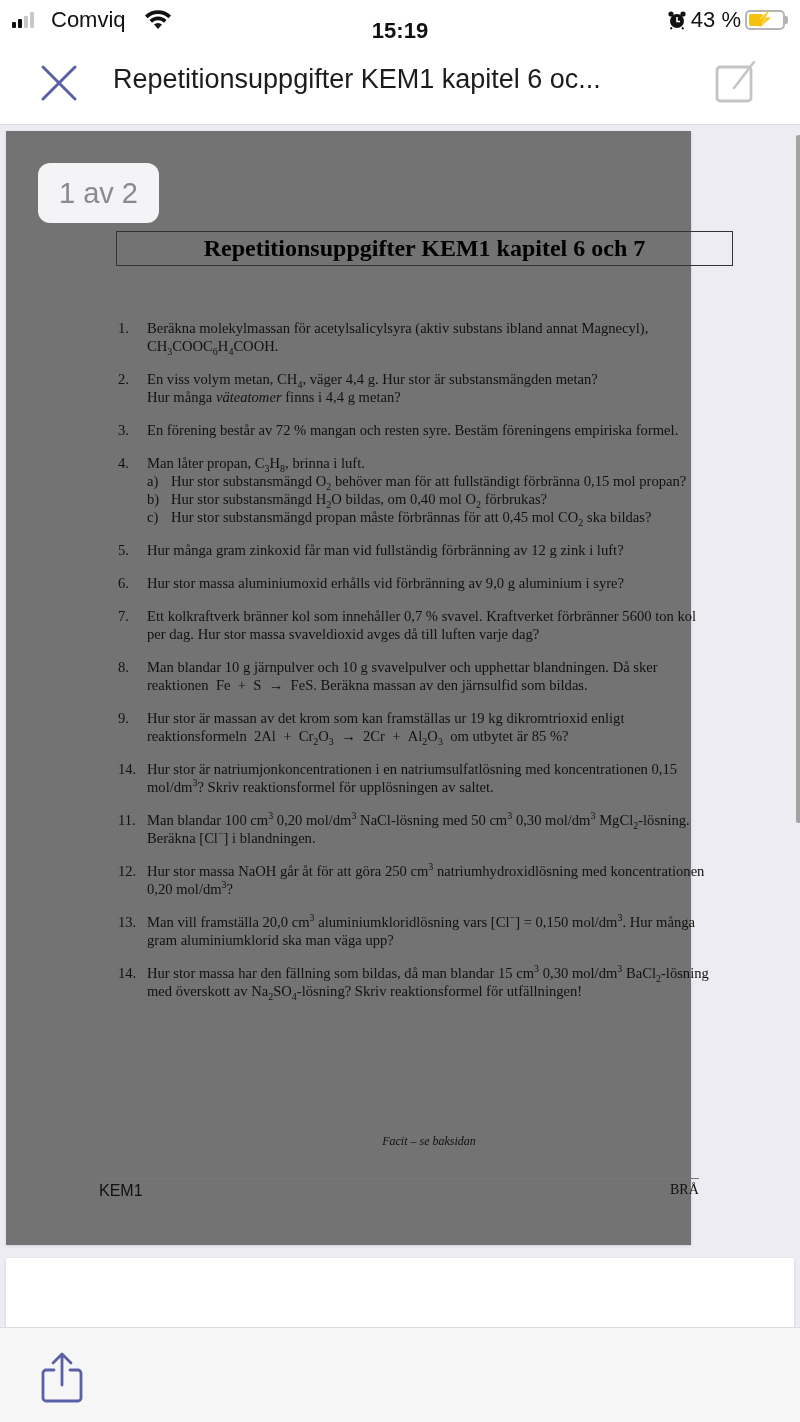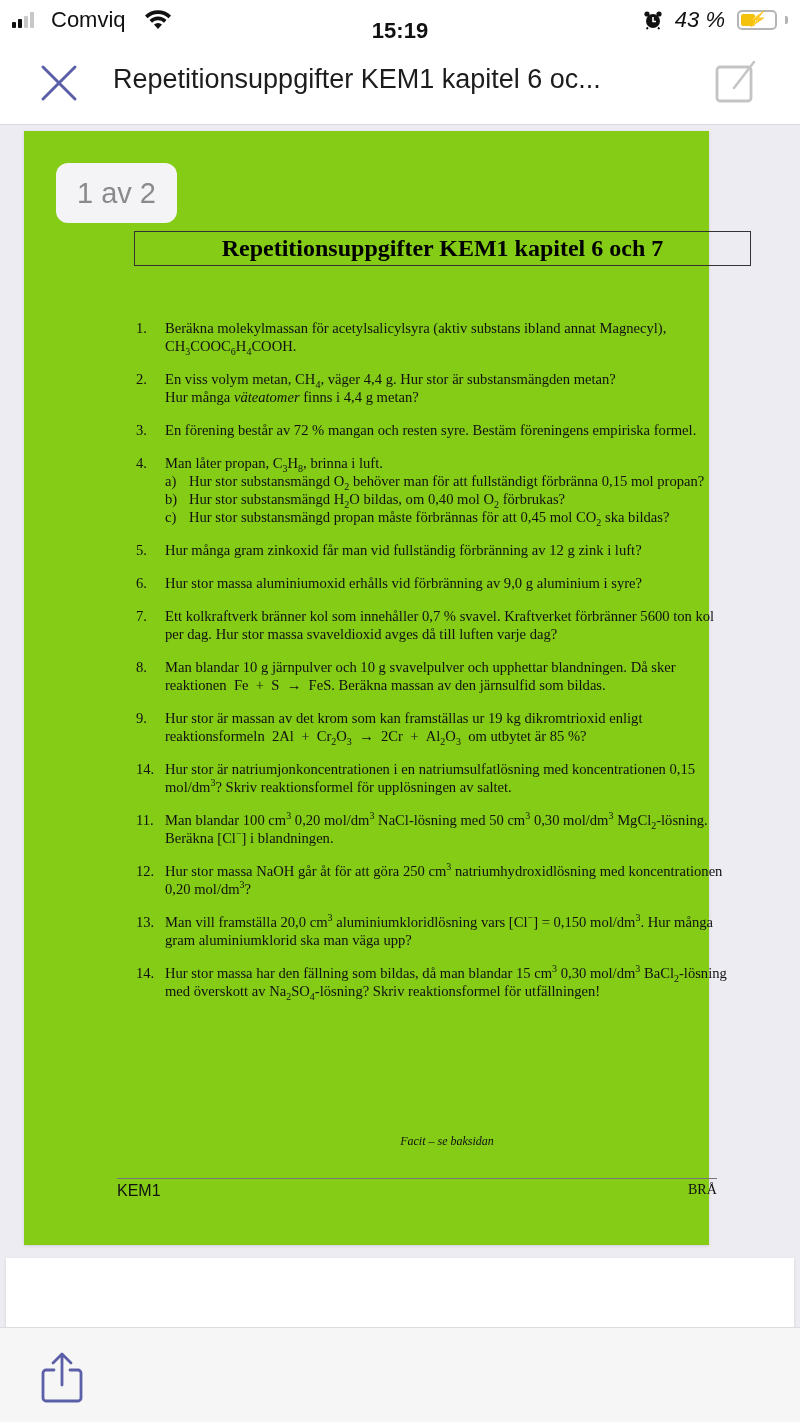--- a/index.html
+++ b/index.html
@@ -7,36 +7,36 @@
   body { position: relative; font-family: "Liberation Sans", sans-serif; color: #111; }
 
   
   .status-bar { position: absolute; left: 0; top: 0; width: 800px; height: 40px; }
   .sb-left { position: absolute; left: 12px; top: 6px; display: flex; align-items: center; gap: 17px; height: 28px; }
   .signal { display: flex; align-items: flex-end; gap: 2px; height: 16px; }
   .signal span { width: 4px; border-radius: 1px; background: #111; }
   .signal span.dim { background: #c8c8c8; }
   .carrier { font-size: 22px; color: #111; }
   .sb-time { position: absolute; left: 0; width: 800px; top: 6px; text-align: center; font-size: 22px; font-weight: bold; color: #111; margin-top: 12px; }
-  .sb-right { position: absolute; right: 12px; top: 6px; display: flex; align-items: center; gap: 12px; height: 28px; font-style: italic; }
+  .sb-right { position: absolute; right: 12px; top: 6px; display: flex; align-items: center; gap: 4px; height: 28px; }
   .battery-pct { font-size: 22px; color: #111; }
   .battery { position: relative; width: 40px; height: 20px; border: 2px solid #b5b5b5; border-radius: 5px; }
   .battery .fill { position: absolute; left: 2px; top: 2px; bottom: 2px; background: #f4c20d; border-radius: 2px; }
   .battery .bolt { position: absolute; left: 0; right: 0; top: -2px; text-align: center; font-size: 15px; color: #111; }
   .battery-tip { width: 3px; height: 8px; background: #b5b5b5; border-radius: 0 2px 2px 0; margin-left: -4px; }
 
   
   .nav { position: absolute; left: 0; top: 40px; width: 732px; height: 84px; background: #fff; }
   .close-btn { position: absolute; left: 38px; top: 22px; width: 42px; height: 42px; cursor: pointer; }
   .nav-title { position: absolute; left: 113px; top: 24px; font-size: 27px; color: #1c1c1c; white-space: nowrap; }
   .edit-btn { position: absolute; left: 714px; top: 18px; width: 46px; height: 46px; cursor: pointer; }
 
   
   .viewer { position: absolute; left: 0; top: 124px; width: 800px; height: 1203px; background: #ececf2; border-top: 1px solid #d9d9df; }
-  .page { position: absolute; left: 24px; top: 6px; width: 685px; height: 1114px; background: #84cc16; box-shadow: 0 1px 3px rgba(0,0,0,0.12); }
+  .page { position: absolute; left: 6px; top: 6px; width: 685px; height: 1114px; background: #737373; box-shadow: 0 1px 3px rgba(0,0,0,0.12); }
   .page2 { position: absolute; left: 6px; top: 1133px; width: 788px; height: 200px; background: #fff; box-shadow: 0 1px 3px rgba(0,0,0,0.12); }
   .page-counter { position: absolute; left: 32px; top: 32px; width: 121px; height: 60px; background: #f4f3f6; border-radius: 12px; text-align: center; line-height: 60px; font-size: 29px; color: #8a8a8c; }
   .scrollbar { position: absolute; left: 790px; top: 4px; width: 5px; height: 688px; background: #a3a3a3; border-radius: 3px; cursor: pointer; }
 
   
   .doc-title { position: absolute; left: 86px; top: 100px; width: 617px; height: 35px; border: 1px solid #333; font-family: "Liberation Serif", serif; font-weight: bold; font-size: 24px; text-align: center; line-height: 33px; color: #000; margin-left: 24px; }
   .questions { position: absolute; left: 112px; top: 188px; width: 600px; font-family: "Liberation Serif", serif; font-size: 14.6px; line-height: 18px; color: #111; list-style: none; }
   .q { position: relative; padding-left: 29px; margin-bottom: 15px; }
   .q .num { position: absolute; left: 0; top: 0; }
   .sub { position: relative; padding-left: 24px; }

